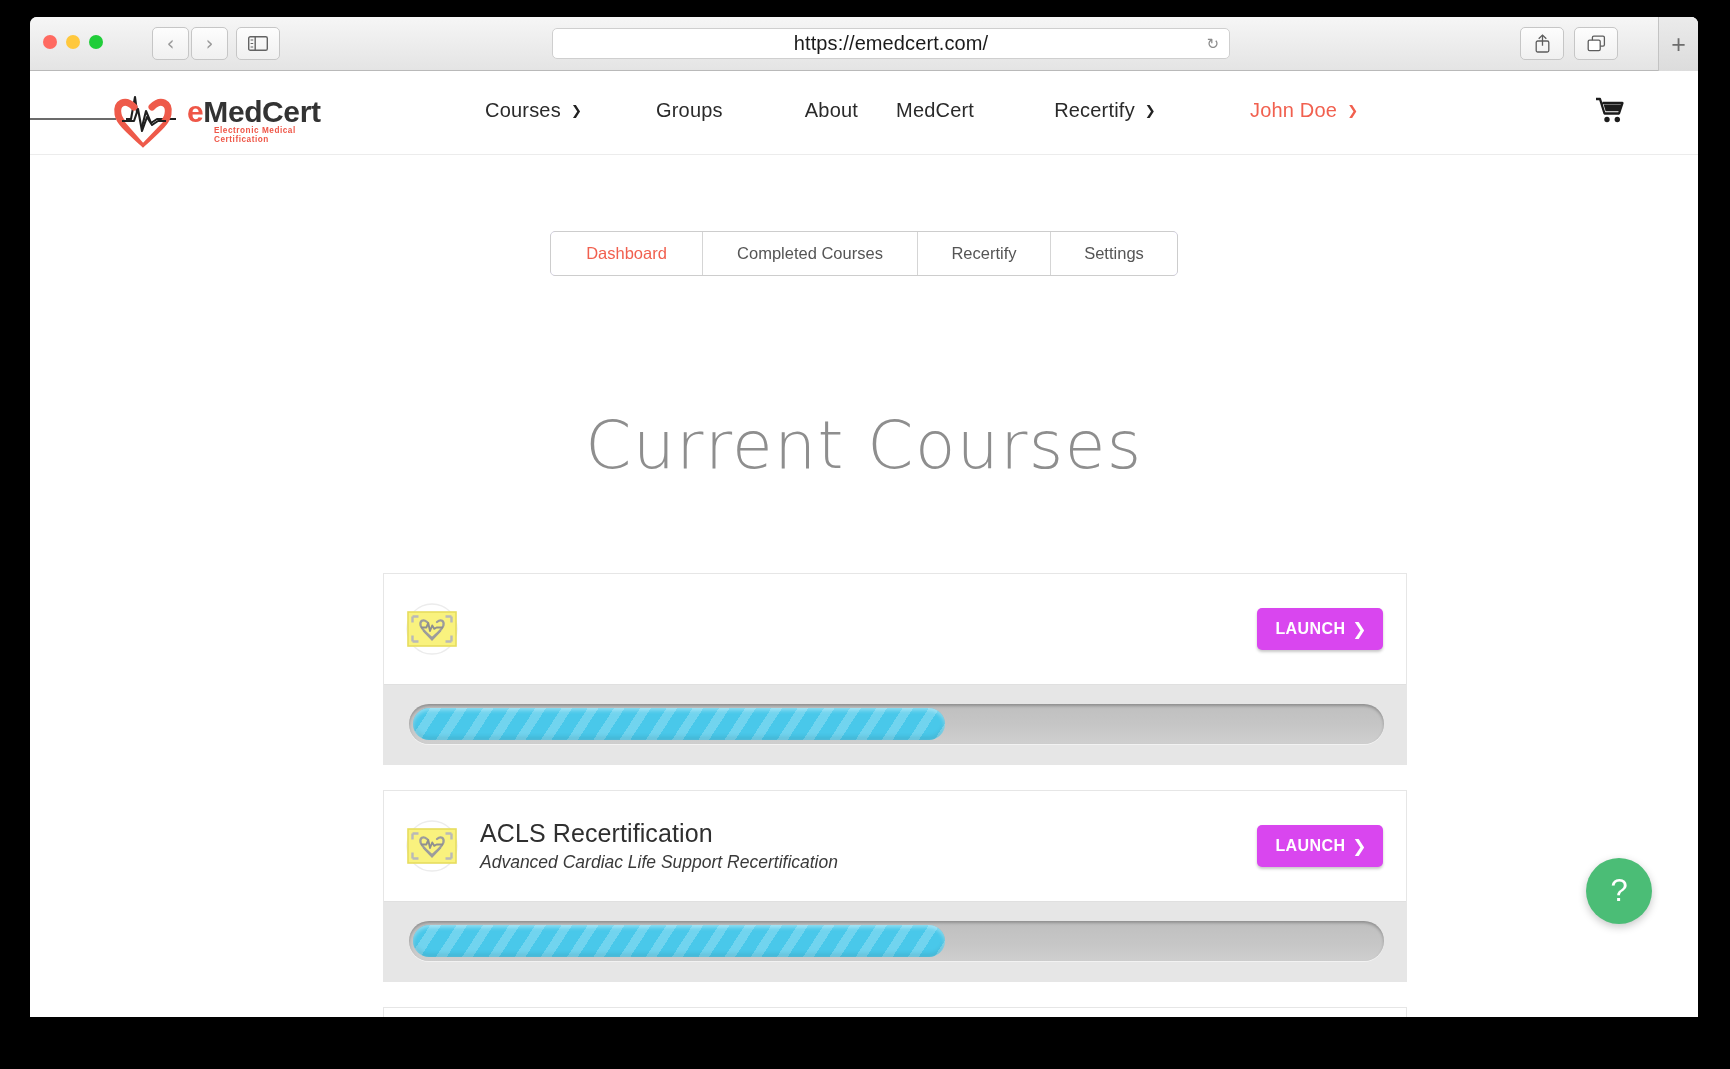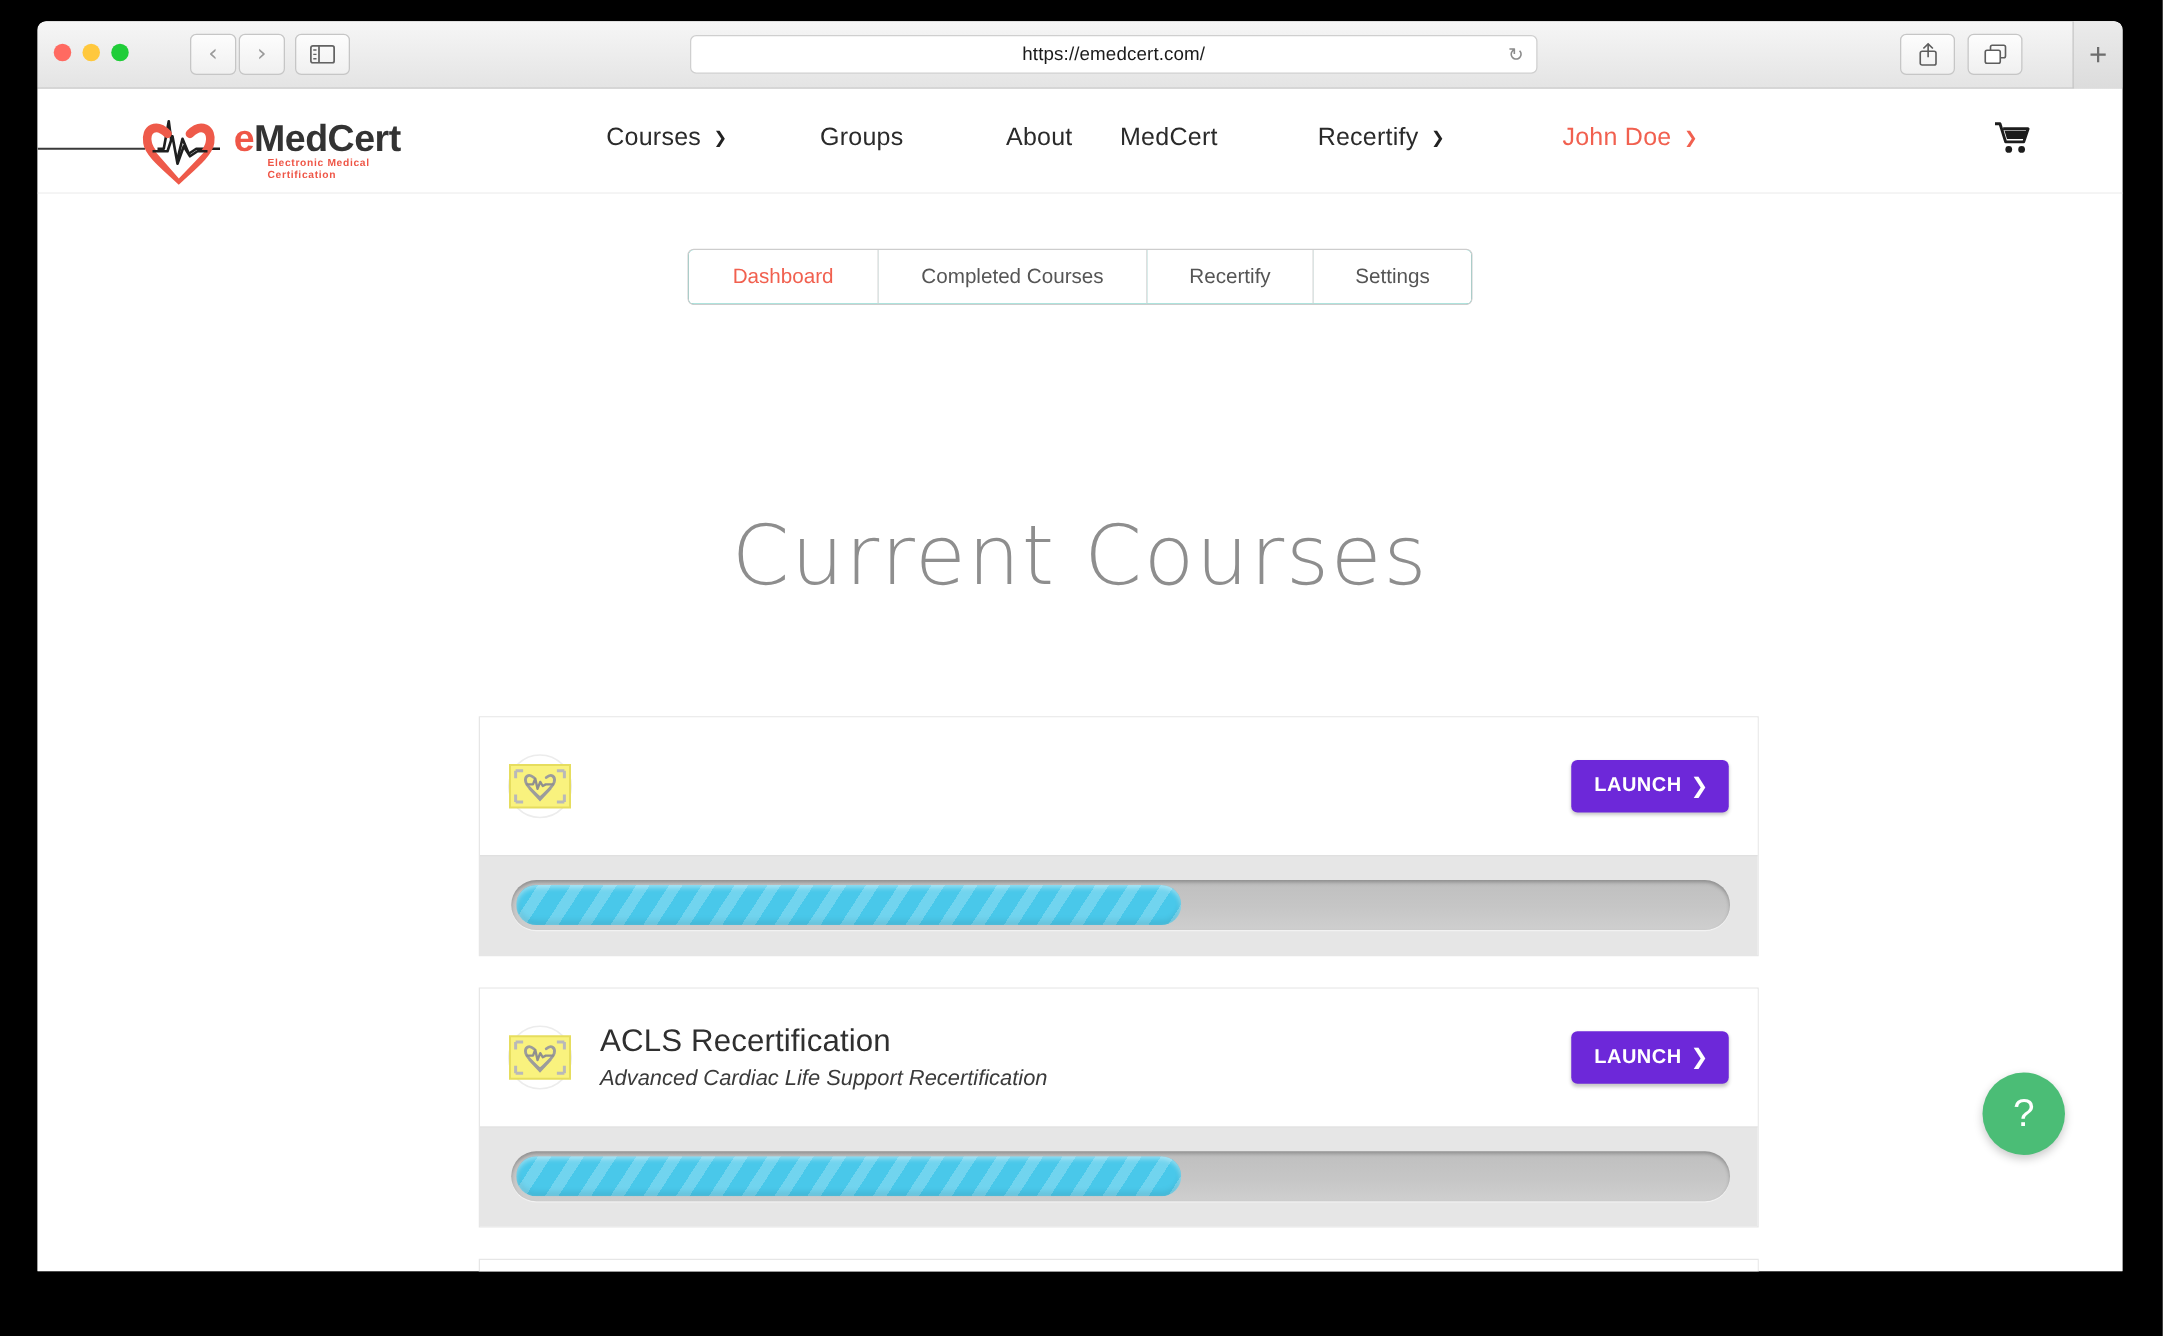--- a/index.html
+++ b/index.html
@@ -50,21 +50,21 @@
   .chev { font-size: 19px; line-height: 1; font-family:"DejaVu Sans", sans-serif; }
 
   .urlbar {
     position:absolute; left: 522px; top: 11px;
     width: 678px; height: 31px;
     background:#fff;
     border:1px solid #cfcfcf;
     border-radius: 5px;
     display:flex; align-items:center; justify-content:center;
   }
-  .urlbar .url { font-size: 15px; color:#1b1b1b; letter-spacing:.1px; }
+  .urlbar .url { font-size: 20px; color:#1b1b1b; letter-spacing:.1px; }
   .reload {
     position:absolute; right: 10px; top: 6px;
     font-size: 15px; color:#8c8c8c; font-family:"DejaVu Sans", sans-serif;
   }
   .share-btn { right: 134px; width: 44px; left:auto; }
   .tabs-btn  { right: 80px;  width: 44px; left:auto; }
   .plus-btn {
     position:absolute; right: 0px; top: 0;
     width: 40px; height: 54px;
     background: linear-gradient(#ebebeb,#dcdcdc);
@@ -109,21 +109,22 @@
 
   .tabsbar {
     position:absolute; left:0; right:0; top: 44px;
     display:flex; justify-content:center;
   }
   .tabgroup {
     display:flex;
     border:1px solid #cdcdcd;
     border-radius:5px;
     overflow:hidden;
-    background:#14b8a6;
+    background:#c4b5fd;
+    margin-top:32px;
   }
   .tab {
     font-size: 16.5px; color:#555;
     padding: 12px 0;
     text-align:center;
     border-right:1px solid #d5d5d5;
     background:#fff;
   }
   .tab:last-child { border-right:none; }
   .tab.w1 { width: 152px; }
@@ -161,21 +162,21 @@
   .badge-icon { width: 60px; height: 60px; flex:none; position:relative; }
   .course-text { margin-left: 18px; }
   .course-title {
     font-size: 25px; color:#2f2f2f; letter-spacing:.1px; line-height:1.15;
   }
   .course-sub {
     font-size: 17.5px; color:#3a3a3a; font-style:italic; margin-top: 5px;
   }
   .launch {
     position:absolute; right: 23px; top: 50%; transform:translateY(-50%);
-    background:#6d28d9;
+    background:#d946ef;
     color:#fff;
     font-size: 16px; font-weight:bold; letter-spacing:.4px;
     padding: 11px 16px 11px 18px;
     border-radius:5px;
     border:none;
     display:flex; align-items:center; gap:7px;
     box-shadow: 0 2px 3px rgba(0,0,0,.22);
   }
   .launch .arrow { font-size: 17px; font-family:"DejaVu Sans", sans-serif; }
 

